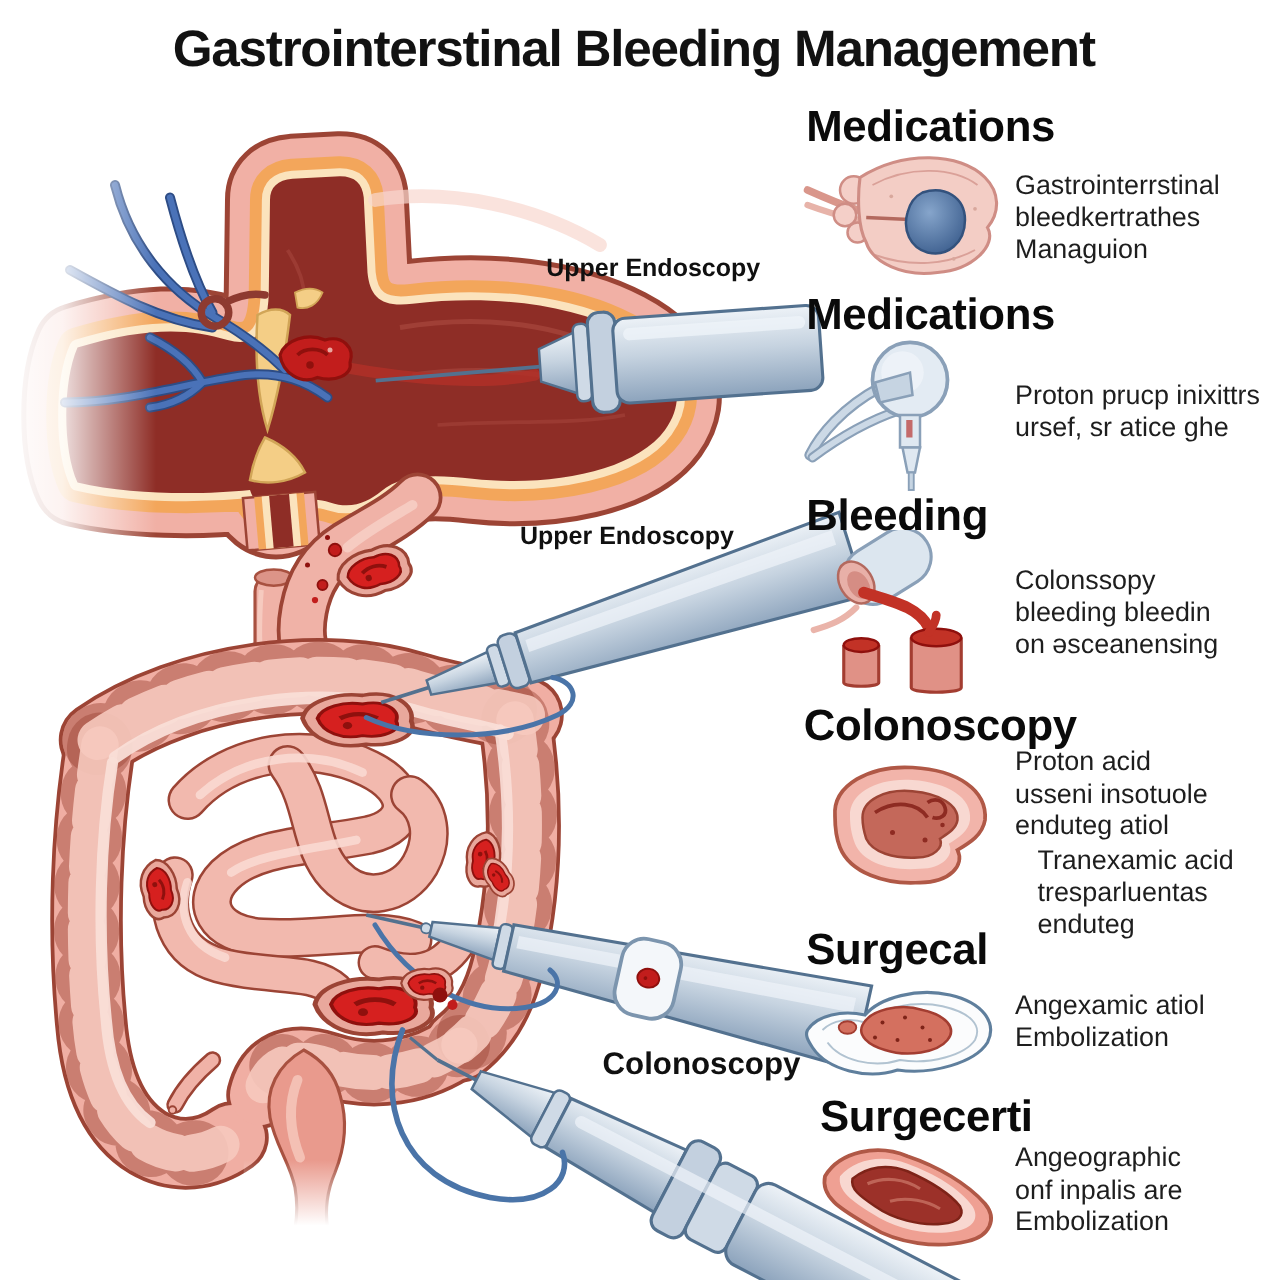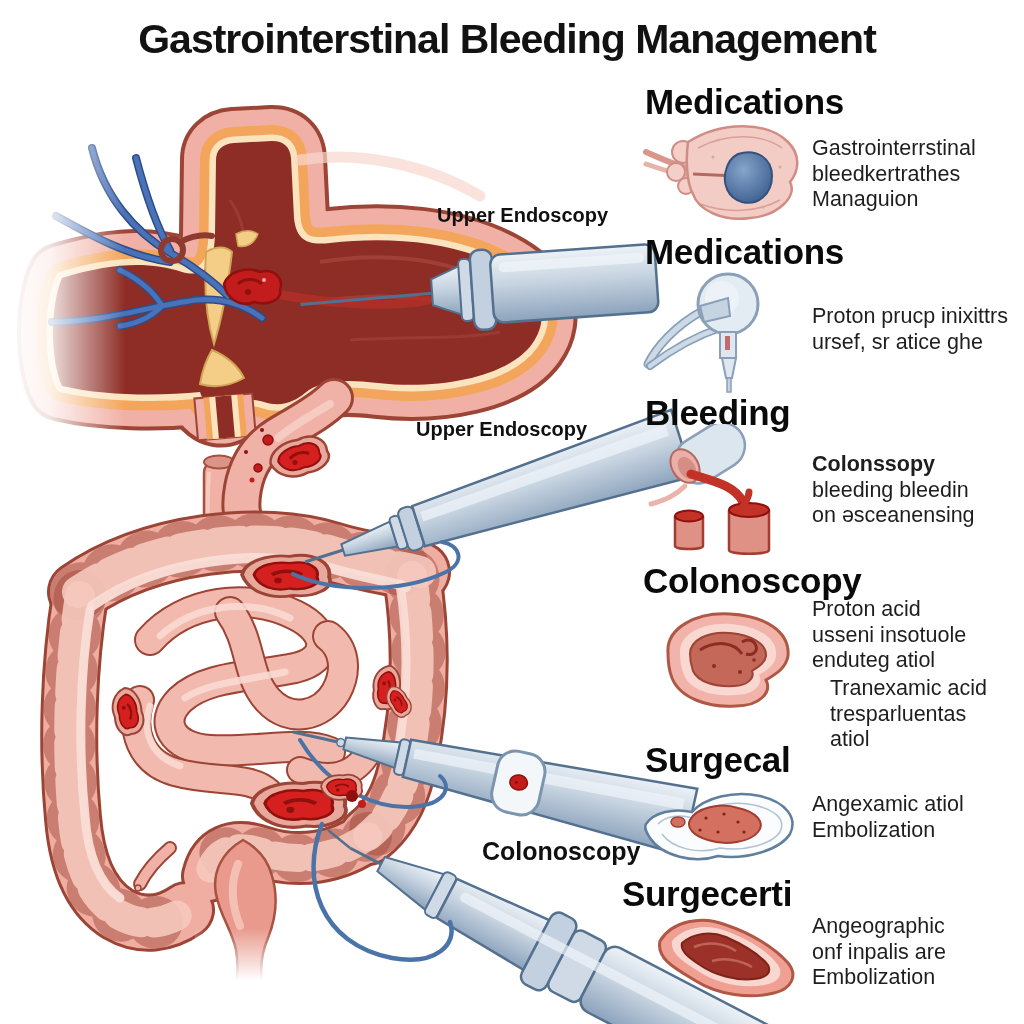--- a/index.html
+++ b/index.html
@@ -7,21 +7,21 @@
        font-family:"Liberation Sans",sans-serif;}
   .title{position:absolute;left:0;right:10px;top:16px;text-align:center;margin:0;
          font-size:41px;font-weight:700;letter-spacing:-1px;color:#121212;}
   .anatomy{position:absolute;left:0;top:0;width:1024px;height:1024px;}
   .dlabel{position:absolute;font-size:20px;font-weight:600;color:#101010;white-space:nowrap;}
   .dlabel.bold{font-weight:700;font-size:25px;}
   .lh{position:absolute;margin:0;font-size:35px;font-weight:700;color:#0a0a0a;letter-spacing:-0.3px;white-space:nowrap;}
   .licon{position:absolute;}
   .ltxt{position:absolute;margin:0;font-size:21.5px;line-height:25.5px;color:#1e1e1e;white-space:nowrap;}
   .ltxt span{display:block;}
-  .ltxt .b{font-weight:700;}
+  .ltxt .b{font-weight:400;}
 </style>
 </head>
 <body>
 
 <h1 class="title">Gastrointerstinal Bleeding Management</h1>
 
 <svg class="anatomy" viewBox="0 0 1024 1024">
   <defs>
     <linearGradient id="metal" x1="0" y1="0" x2="0" y2="1">
       <stop offset="0" stop-color="#edf2f7"></stop>
@@ -309,42 +309,42 @@
       <circle cx="106" cy="62" r="1.8" fill="#8e2b22"></circle>
   </svg>
   <p class="ltxt" style="left:812px;top:597px">
     <span>Proton acid</span>
     <span>usseni insotuole</span>
     <span>enduteg atiol</span>
   </p>
   <p class="ltxt" style="left:830px;top:676px">
     <span>Tranexamic acid</span>
     <span>tresparluentas</span>
-    <span>atiol</span>
+    <span>enduteg</span>
   </p>
 
   <h2 class="lh" style="left:645px;top:740px">Surgecal</h2>
   <svg class="licon" style="left:634px;top:776px" width="175" height="92" viewBox="0 0 175 92">
     <path d="M 12 48 C 20 36 40 32 58 36 C 70 22 100 14 126 20 C 152 26 164 42 156 58 C 146 74 112 84 84 80 C 60 88 28 80 16 62 C 12 56 10 52 12 48 Z" fill="#fbfcfd" stroke="#5f7f9d" stroke-width="2.5"></path>
     <path d="M 24 48 C 32 40 46 38 58 42 C 70 30 98 24 120 29 C 142 34 152 44 146 56 C 138 68 110 76 86 72 C 64 79 38 72 28 58" fill="none" stroke="#9fb4c6" stroke-width="1.5" opacity="0.8"></path>
     <ellipse cx="44" cy="46" rx="7" ry="5" fill="#d4705f" stroke="#a33d31" stroke-width="1.5"></ellipse>
     <path d="M 56 44 C 62 32 86 26 104 32 C 122 36 132 46 124 56 C 116 66 92 70 74 64 C 60 60 52 52 56 44 Z" fill="#d4705f" stroke="#a33d31" stroke-width="2"></path>
     <circle cx="72" cy="42" r="1.6" fill="#7e2318"></circle>
       <circle cx="90" cy="38" r="1.6" fill="#7e2318"></circle>
       <circle cx="104" cy="46" r="1.6" fill="#7e2318"></circle>
     <circle cx="84" cy="56" r="1.6" fill="#7e2318"></circle>
       <circle cx="110" cy="56" r="1.6" fill="#7e2318"></circle>
       <circle cx="66" cy="54" r="1.6" fill="#7e2318"></circle>
   </svg>
   <p class="ltxt" style="left:812px;top:792px">
     <span>Angexamic atiol</span>
     <span>Embolization</span>
   </p>
 
-  <h2 class="lh" style="left:622px;top:874px">Surgecerti</h2>
+  <h2 class="lh" style="left:656px;top:874px">Surgecerti</h2>
   <svg class="licon" style="left:642px;top:903px" width="168" height="108" viewBox="0 0 168 108">
     <path d="M 18 38 C 30 18 60 12 84 22 C 108 30 132 44 146 60 C 156 72 150 86 132 90 C 108 96 76 92 54 78 C 34 66 14 56 18 38 Z" fill="#efa093" stroke="#b05846" stroke-width="3"></path>
     <path d="M 30 38 C 42 24 64 20 84 28 C 106 36 126 48 136 62 C 142 72 136 80 122 82 C 100 86 74 80 56 68 C 40 58 28 50 30 38 Z" fill="#f8d7d0"></path>
     <path d="M 40 40 C 52 30 68 28 84 34 C 102 42 118 52 126 62 C 130 70 124 75 112 76 C 94 78 72 72 58 62 C 46 54 38 48 40 40 Z" fill="#9c3129" stroke="#7e2318" stroke-width="2"></path>
     <path d="M 52 44 C 66 38 82 40 94 48 M 70 58 C 84 54 100 58 110 64" stroke="#c26a5c" stroke-width="2.5" fill="none" opacity="0.9"></path>
   </svg>
   <p class="ltxt" style="left:812px;top:914px">
     <span>Angeographic</span>
     <span>onf inpalis are</span>
     <span>Embolization</span>

